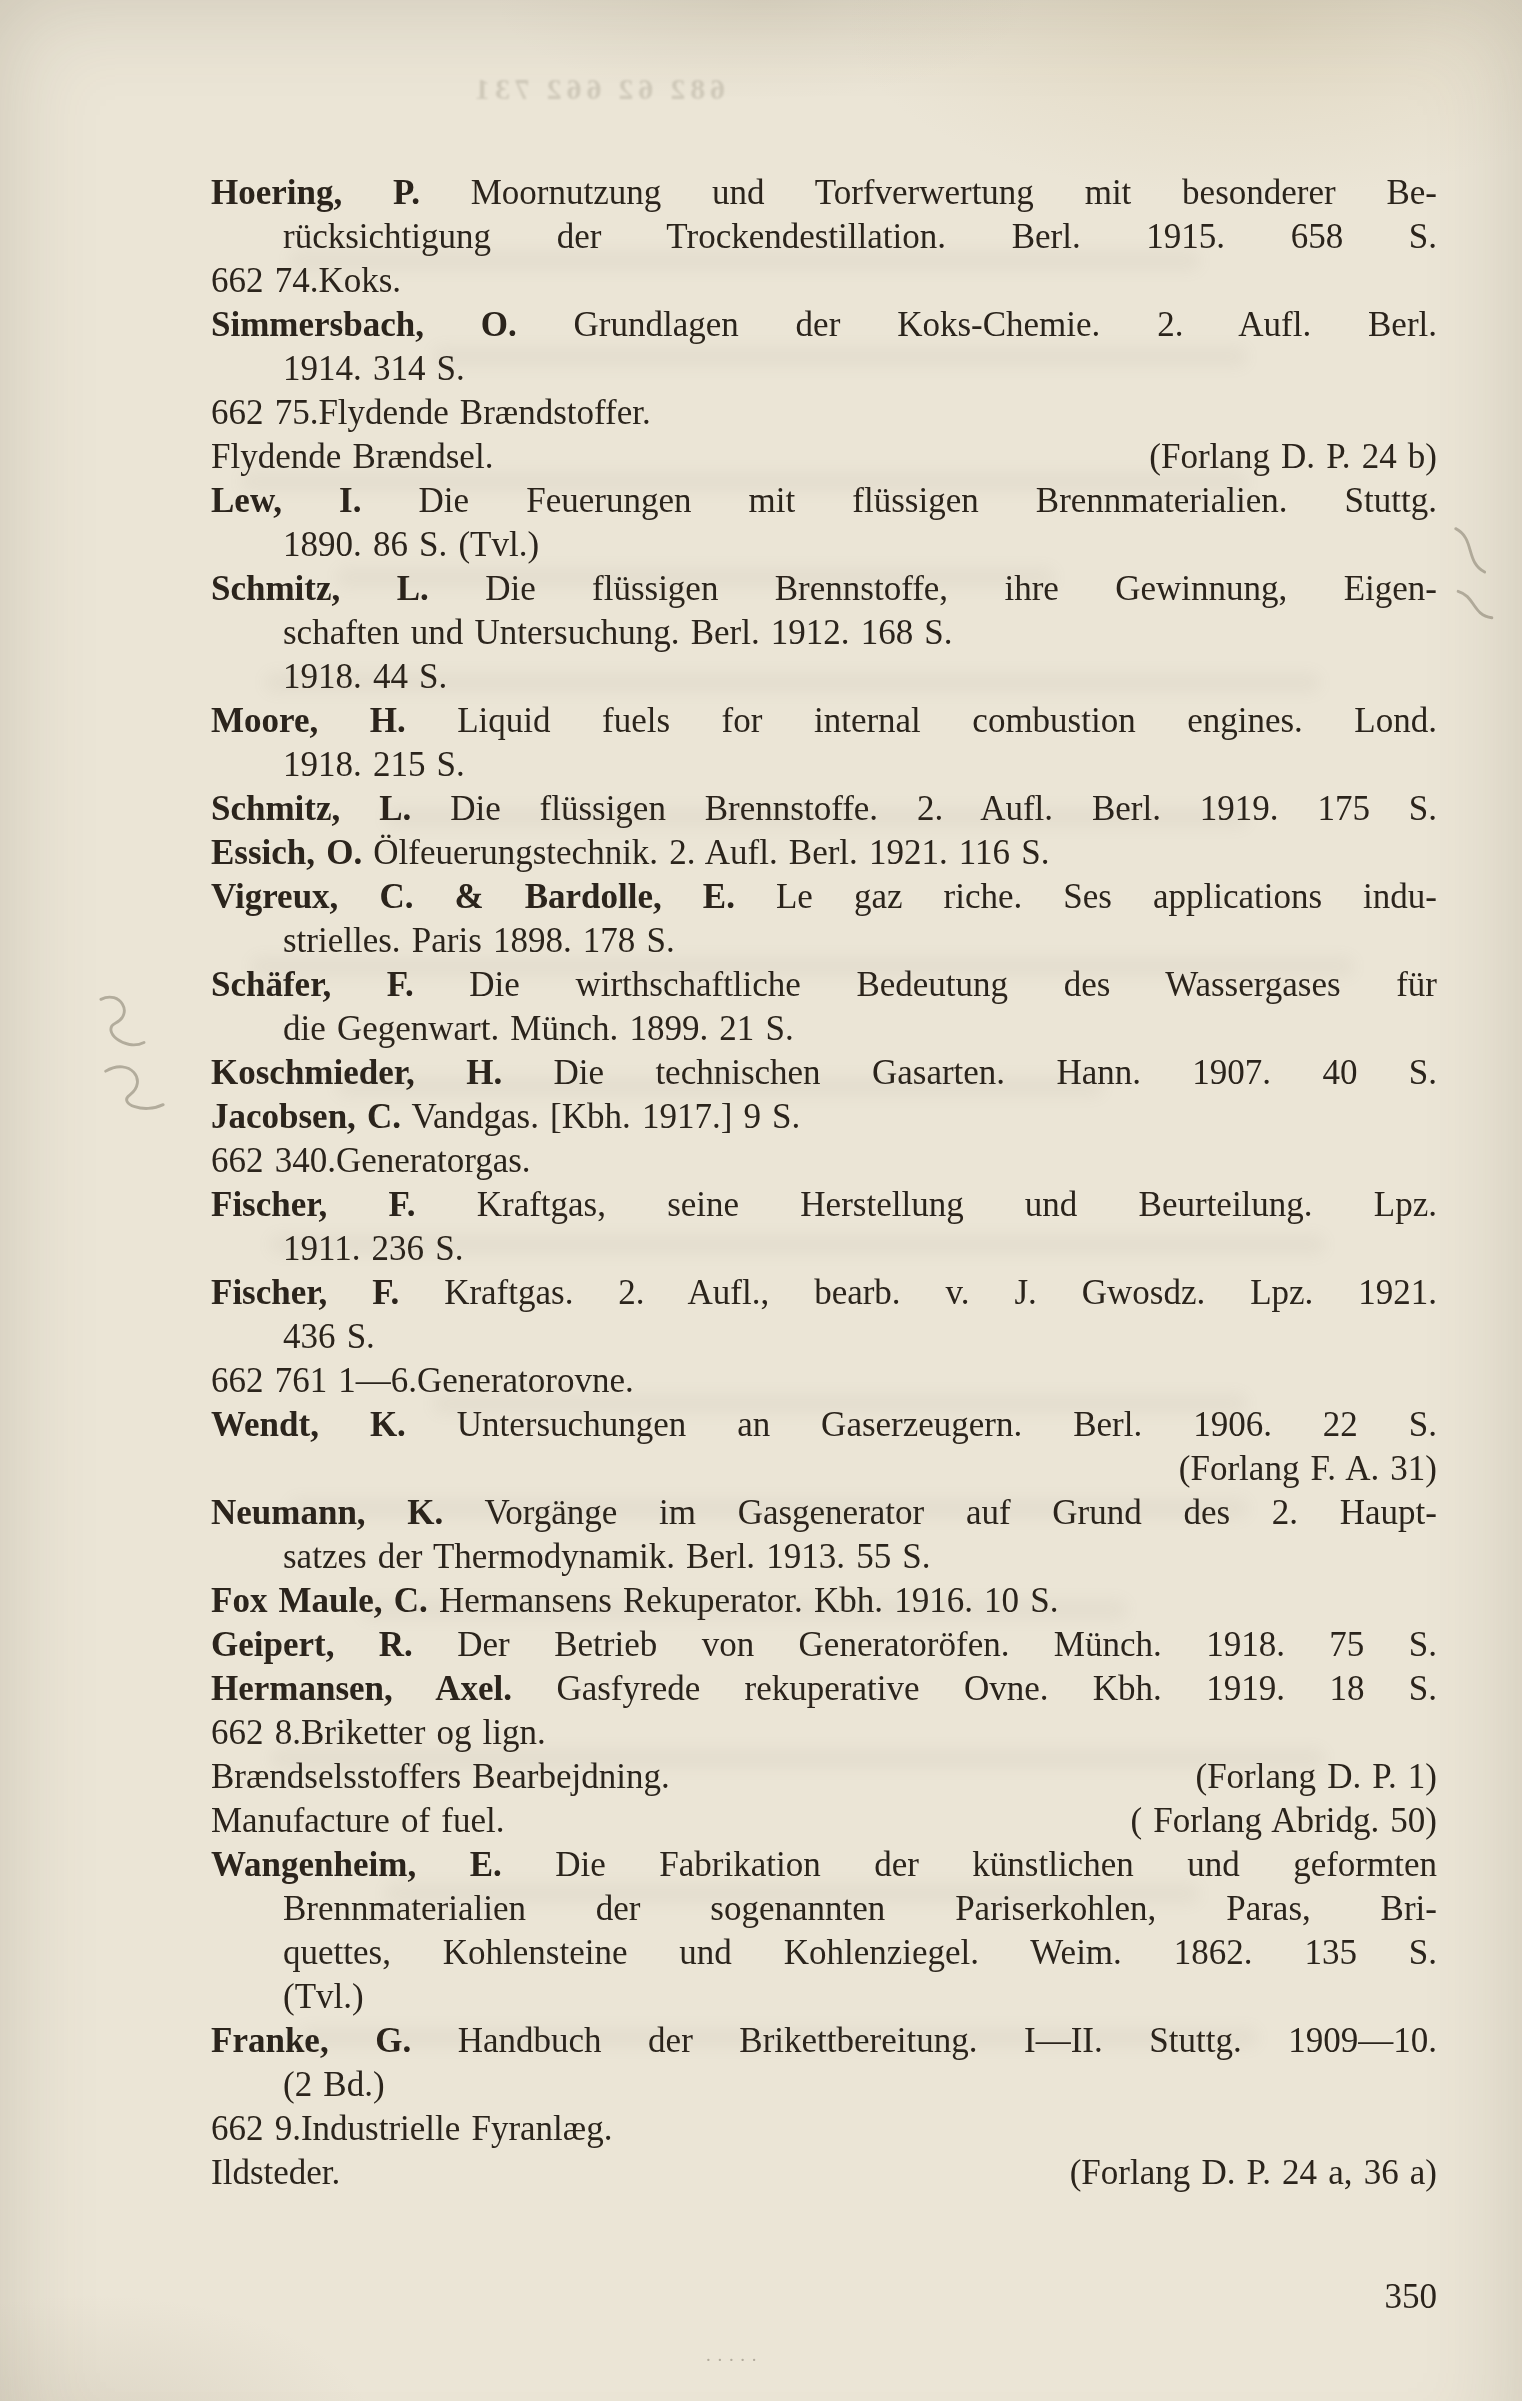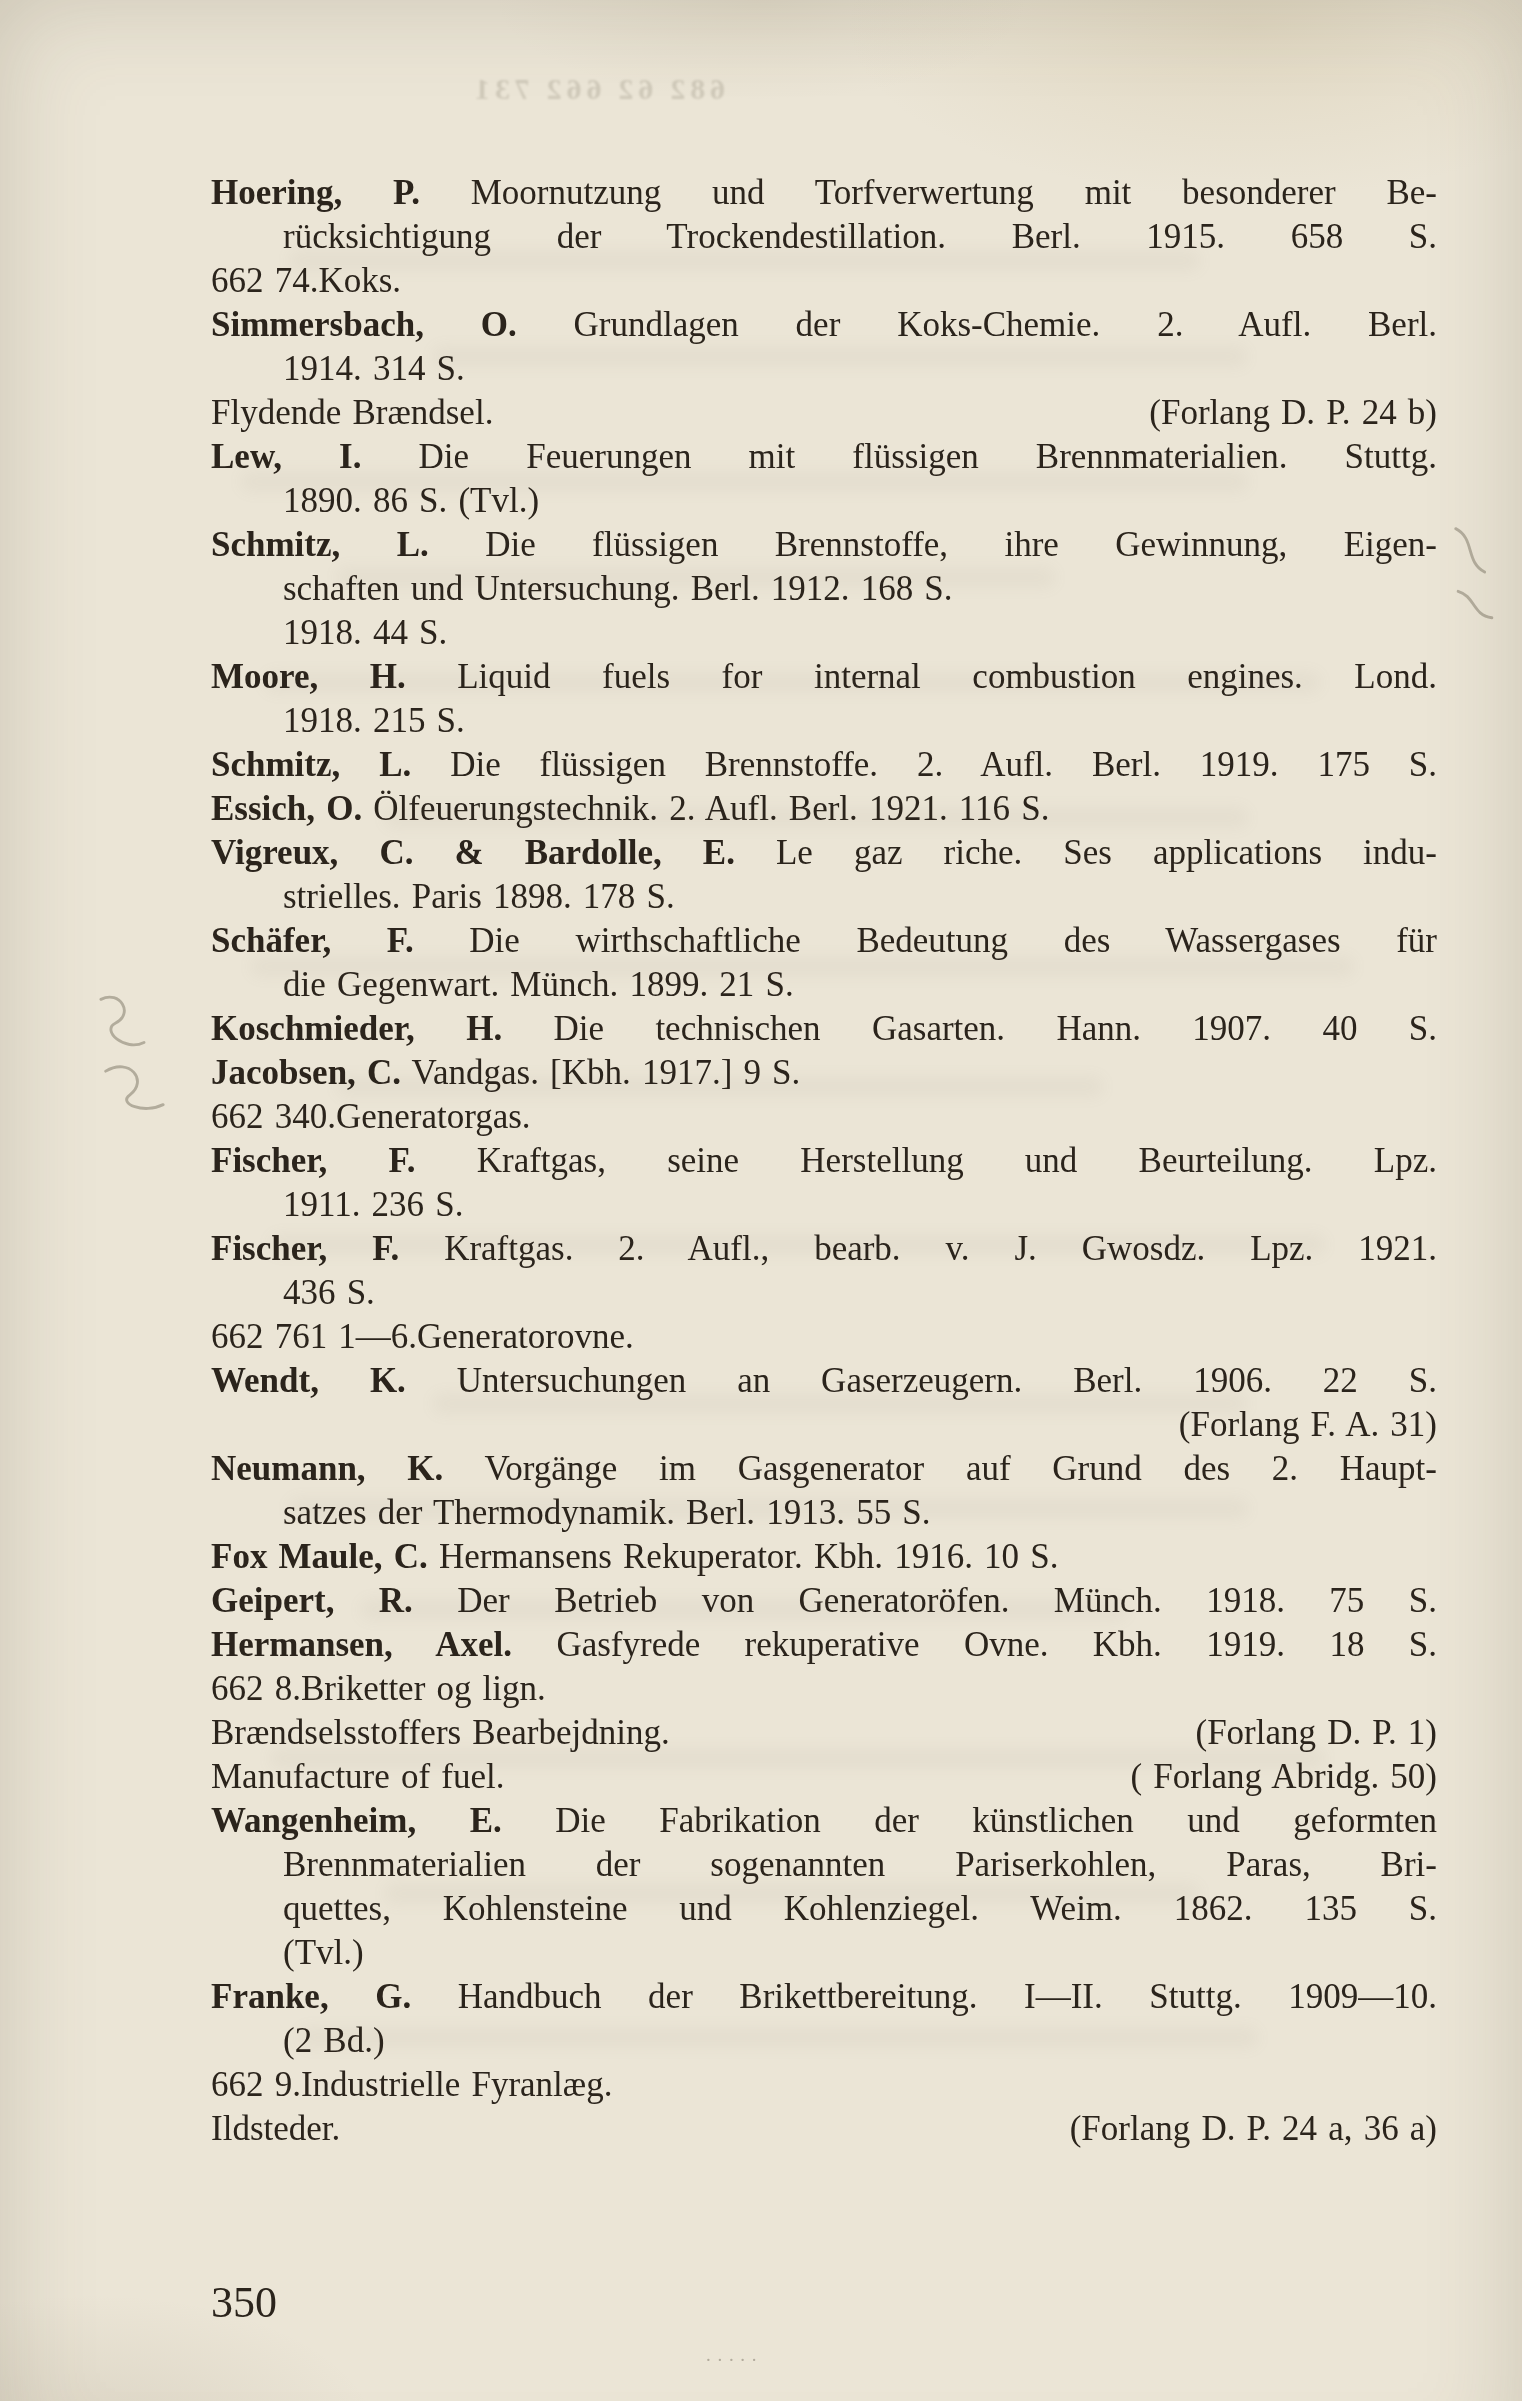--- a/index.html
+++ b/index.html
@@ -33,22 +33,22 @@
   .ln.j { text-align: justify; text-align-last: justify; }
   .ln.cont { padding-left: 72px; }
   .ln.rt { text-align: right; }
   .ln.split { display: flex; justify-content: space-between; }
   .heading { display: flex; font-weight: 400; }
   b.au { font-weight: 700; text-align: right; }
   .page-number {
     position: absolute;
     left: 211px; top: 2277px;
     width: 1226px;
-    text-align: left;
-    font-size: 44px;
+    text-align: right;
+    font-size: 35px;
     color: #2b241c;
   }
   .ghost-header {
     position: absolute;
     left: 360px; top: 72px;
     width: 365px;
     font-size: 30px;
     font-weight: 700;
     color: #6f6856;
     opacity: 0.22;
@@ -107,20 +107,24 @@
     <div class="ln heading">
       <span class="num">662 74.</span>
       <span class="ttl">Koks.</span>
     </div>
 
     <div class="entry">
       <div class="ln j"><b class="au">Simmersbach, O.</b> <span>Grundlagen der Koks-Chemie. 2. Aufl. Berl.</span></div>
       <div class="ln cont">1914. 314 S.</div>
     </div>
 
+    <div class="ln heading">
+      <span class="num">662 75.</span>
+      <span class="ttl">Flydende Brændstoffer.</span>
+    </div>
 
     <div class="ln split">
       <span>Flydende Brændsel.</span>
       <span>(Forlang D. P. 24 b)</span>
     </div>
 
     <div class="entry">
       <div class="ln j"><b class="au">Lew, I.</b> <span>Die Feuerungen mit flüssigen Brennmaterialien. Stuttg.</span></div>
       <div class="ln cont">1890. 86 S. (Tvl.)</div>
     </div>

